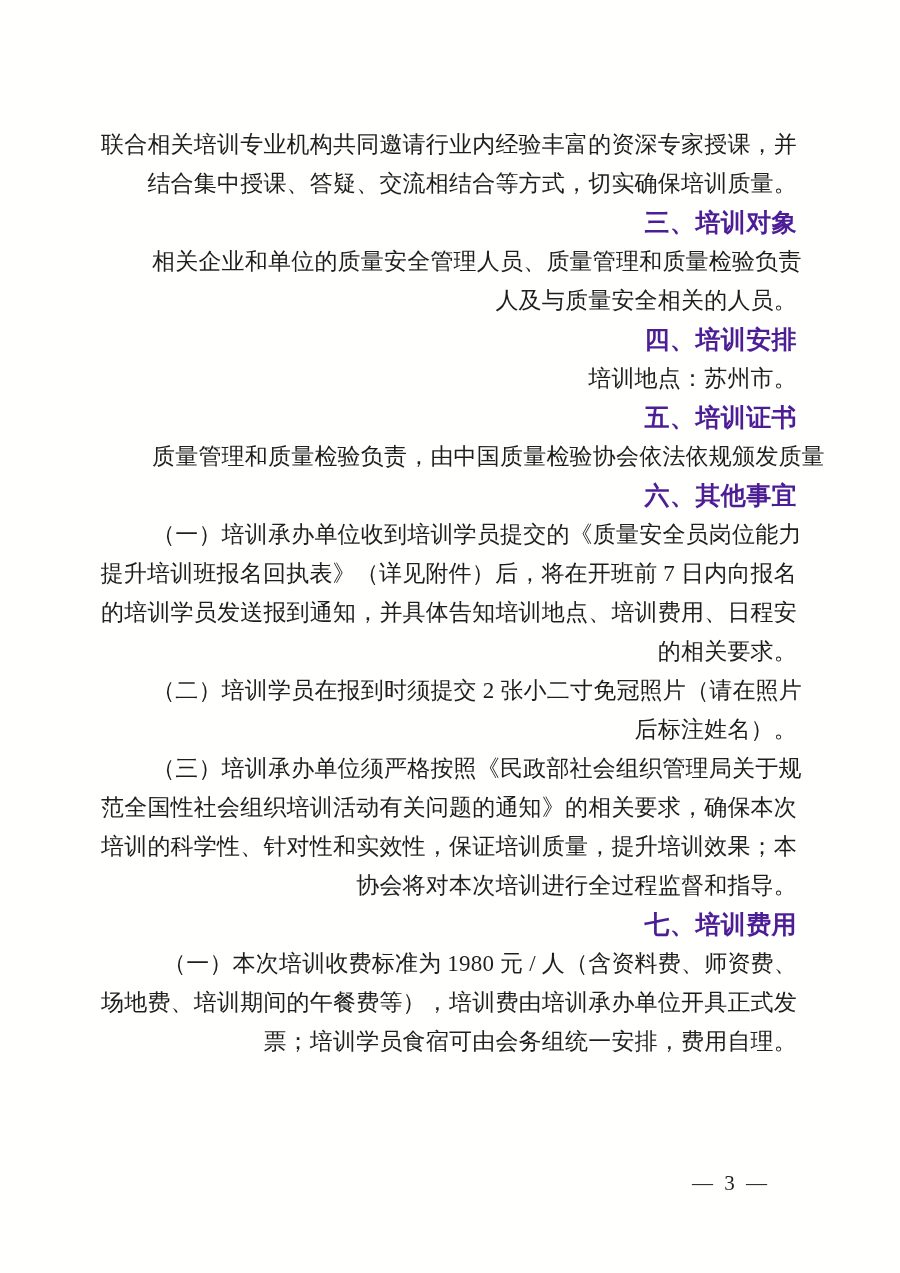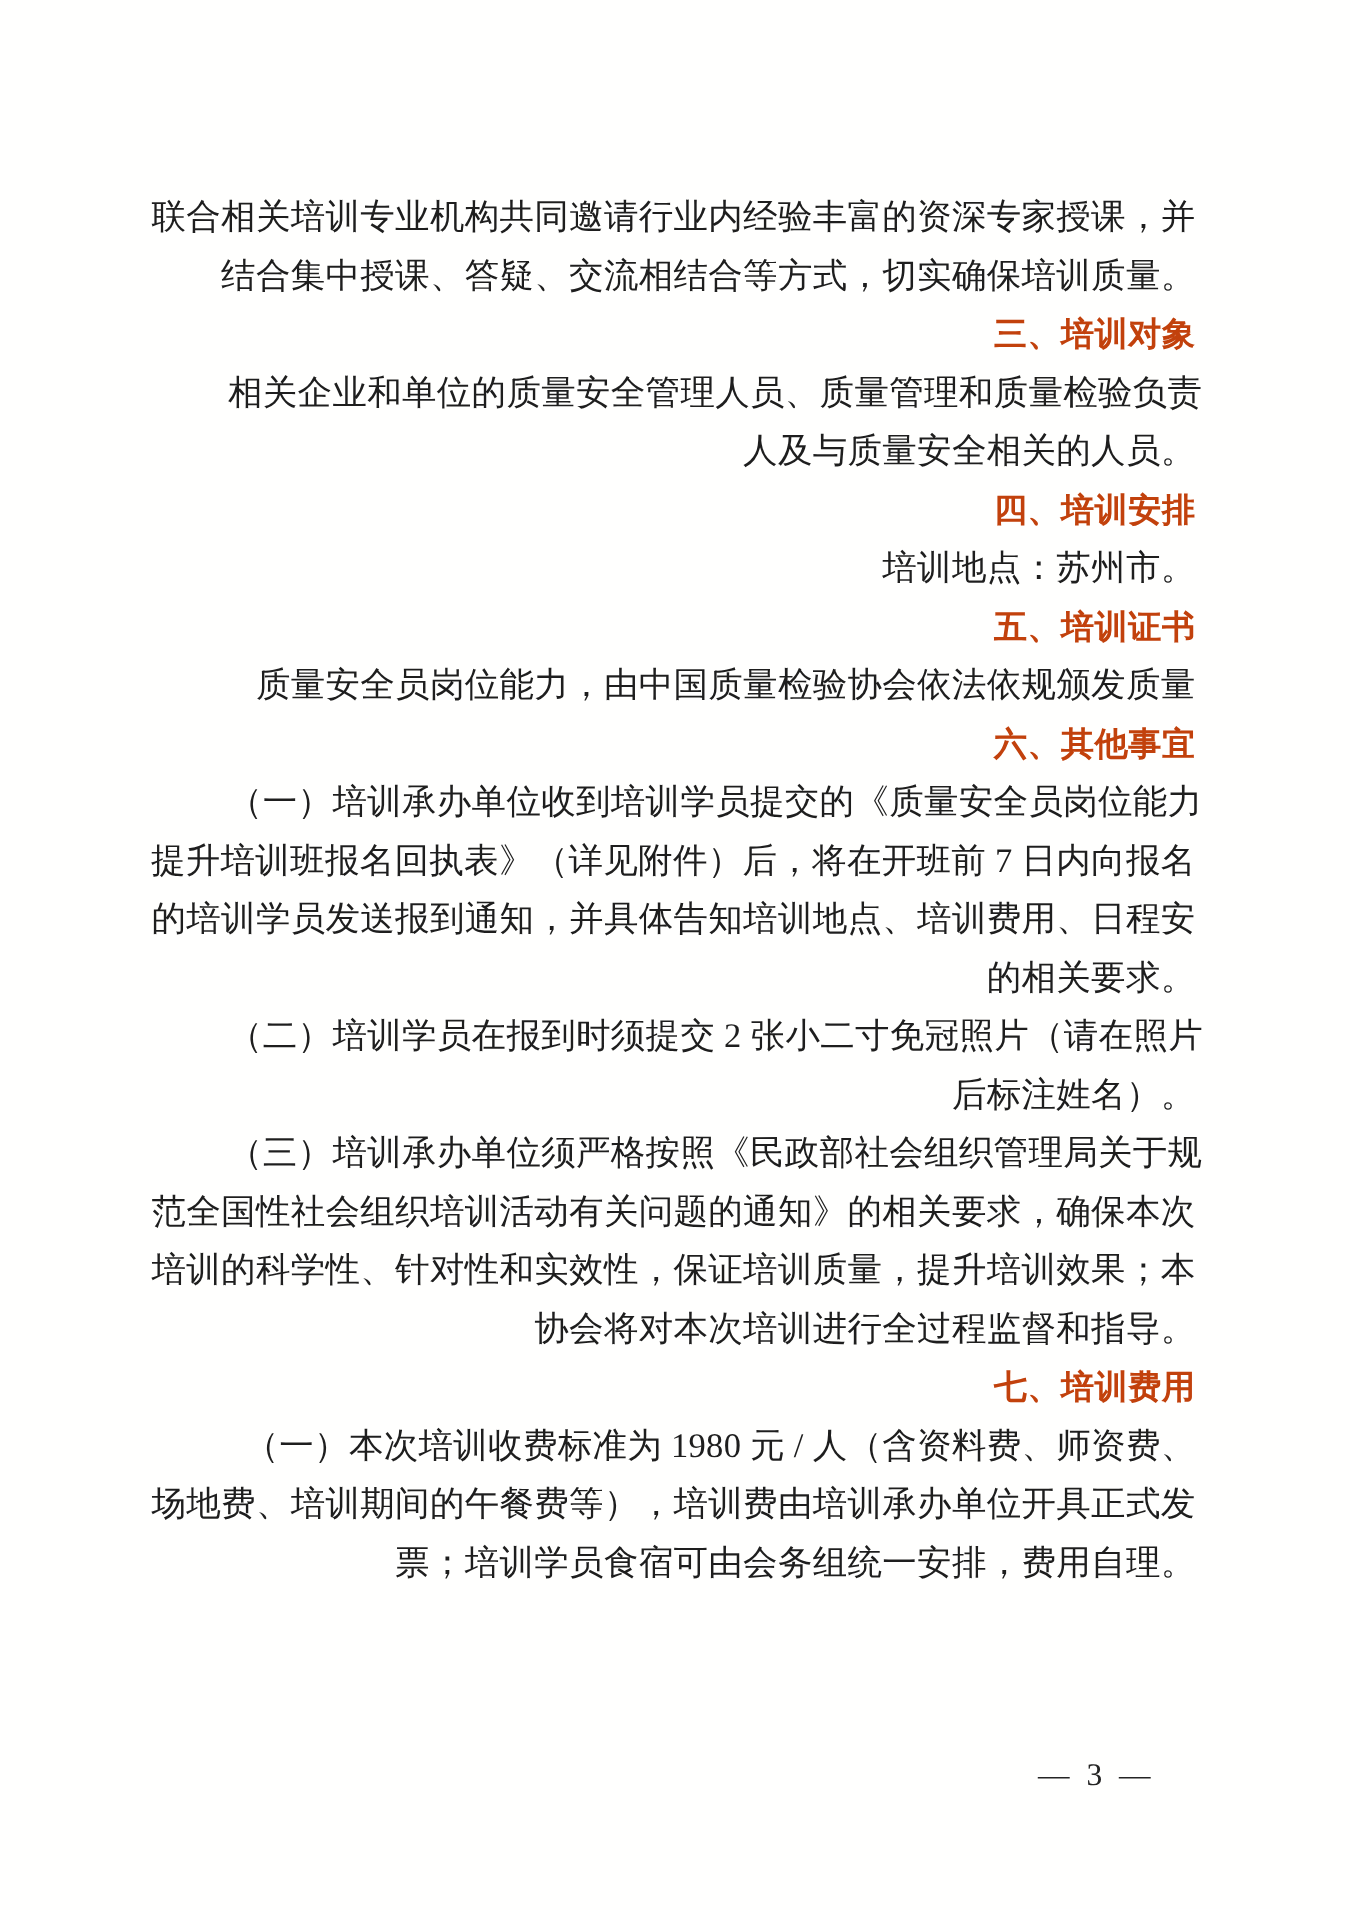--- a/index.html
+++ b/index.html
@@ -27,22 +27,22 @@
     font-size: 23px;
     color: #1e1e1e;
     letter-spacing: 0.2px;
     white-space: nowrap;
     font-family: "Liberation Serif", "DejaVu Serif", serif;
     text-rendering: optimizeLegibility;
   }
   .line.heading {
     font-family: "Liberation Sans", "DejaVu Sans", sans-serif;
     font-weight: 700;
-    font-size: 22px;
-    color: #c2410c;
+    font-size: 25px;
+    color: #4c1d95;
     letter-spacing: 0.4px;
   }
   .line.indent {
     padding-left: 52px;
   }
   .page-number {
     position: absolute;
     top: 1170px;
     right: 130px;
     font-size: 21px;
@@ -59,21 +59,21 @@
 <div class="page">
   <div class="doc-body">
       <div class="line body">联合相关培训专业机构共同邀请行业内经验丰富的资深专家授课，并</div>
       <div class="line body">结合集中授课、答疑、交流相结合等方式，切实确保培训质量。</div>
       <div class="line heading indent">三、培训对象</div>
       <div class="line body indent">相关企业和单位的质量安全管理人员、质量管理和质量检验负责</div>
       <div class="line body">人及与质量安全相关的人员。</div>
       <div class="line heading indent">四、培训安排</div>
       <div class="line body indent">培训地点：苏州市。</div>
       <div class="line heading indent">五、培训证书</div>
-      <div class="line body indent">质量安全员岗位能力，由中国质量检验协会依法依规颁发质量</div>
+      <div class="line body indent">质量管理和质量检验负责，由中国质量检验协会依法依规颁发质量</div>
       <div class="line heading indent">六、其他事宜</div>
       <div class="line body indent">（一）培训承办单位收到培训学员提交的《质量安全员岗位能力</div>
       <div class="line body">提升培训班报名回执表》（详见附件）后，将在开班前 7 日内向报名</div>
       <div class="line body">的培训学员发送报到通知，并具体告知培训地点、培训费用、日程安</div>
       <div class="line body">的相关要求。</div>
       <div class="line body indent">（二）培训学员在报到时须提交 2 张小二寸免冠照片（请在照片</div>
       <div class="line body">后标注姓名）。</div>
       <div class="line body indent">（三）培训承办单位须严格按照《民政部社会组织管理局关于规</div>
       <div class="line body">范全国性社会组织培训活动有关问题的通知》的相关要求，确保本次</div>
       <div class="line body">培训的科学性、针对性和实效性，保证培训质量，提升培训效果；本</div>

